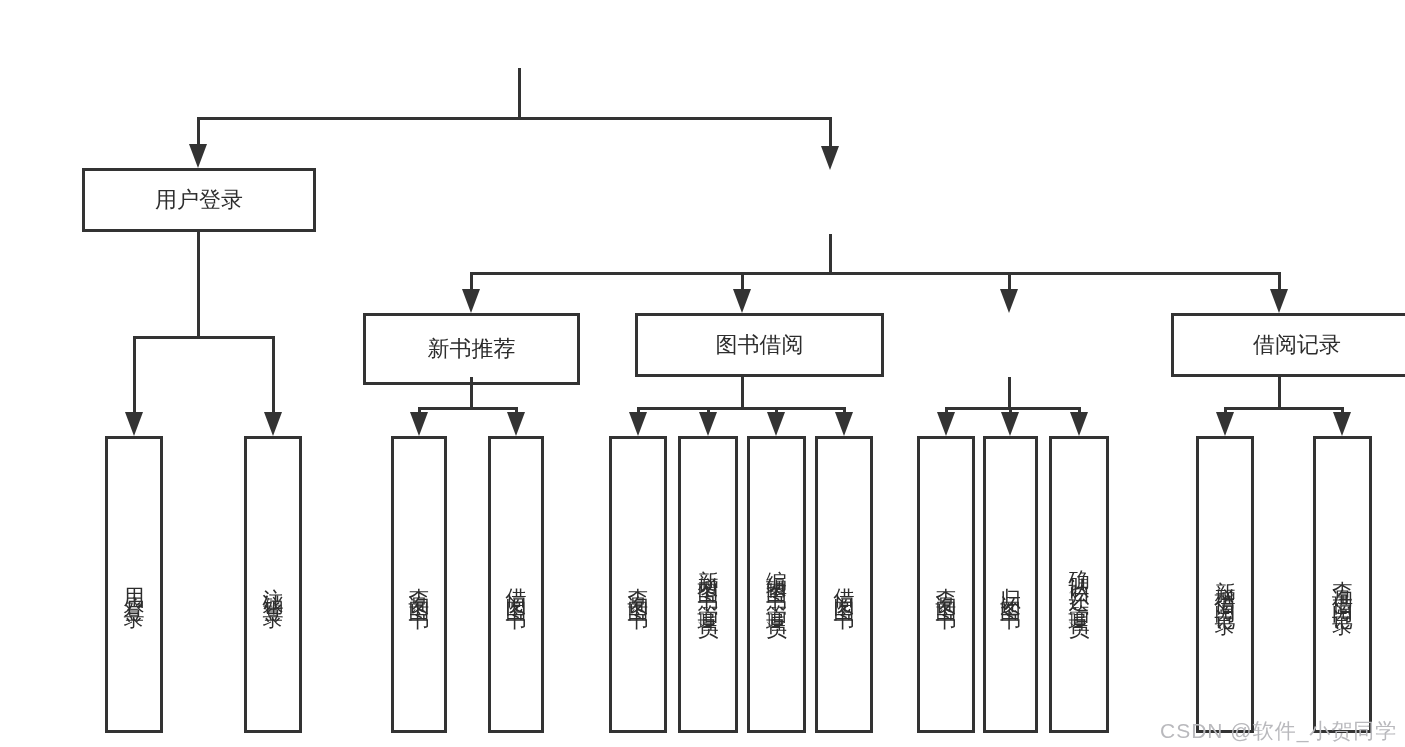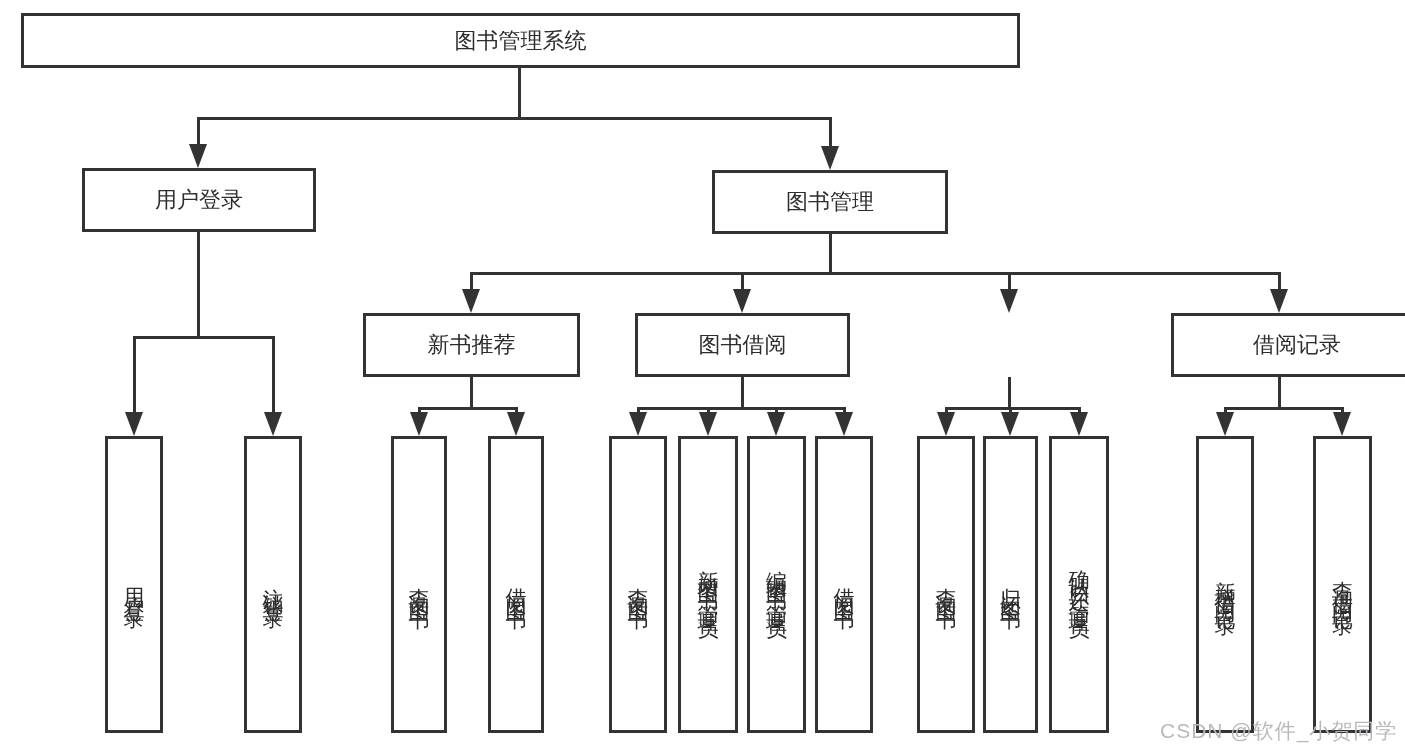--- a/index.html
+++ b/index.html
@@ -48,60 +48,54 @@
     color:var(--watermark);
     letter-spacing:1px;
     white-space:nowrap;
   }
 </style>
 </head>
 <body>
 
 <div id="stage">
 
-  <div class="box" style="left:21px;top:13px;width:999px;height:55px">
-    <span>图书管理系统</span>
-  </div>
 
   <div class="vl" style="left:518px;top:68px;height:49px"></div>
   <div class="hl" style="left:197px;top:117px;width:635px"></div>
   <div class="vl" style="left:197px;top:117px;height:33px"></div>
   <div class="ah" style="left:189px;top:144px"></div>
   <div class="vl" style="left:829px;top:117px;height:35px"></div>
   <div class="ah" style="left:821px;top:146px"></div>
 
   <div class="box" style="left:82px;top:168px;width:234px;height:64px">
     <span>用户登录</span>
-  </div>
-  <div class="box" style="left:712px;top:170px;width:236px;height:64px">
-    <span>图书管理</span>
   </div>
 
   <div class="vl" style="left:197px;top:232px;height:104px"></div>
   <div class="hl" style="left:133px;top:336px;width:141px"></div>
   <div class="vl" style="left:133px;top:336px;height:82px"></div>
   <div class="ah" style="left:125px;top:412px"></div>
   <div class="vl" style="left:272px;top:336px;height:82px"></div>
   <div class="ah" style="left:264px;top:412px"></div>
 
   <div class="vl" style="left:829px;top:234px;height:38px"></div>
   <div class="hl" style="left:470px;top:272px;width:811px"></div>
   <div class="vl" style="left:470px;top:272px;height:23px"></div>
   <div class="ah" style="left:462px;top:289px"></div>
   <div class="vl" style="left:741px;top:272px;height:23px"></div>
   <div class="ah" style="left:733px;top:289px"></div>
   <div class="vl" style="left:1008px;top:272px;height:23px"></div>
   <div class="ah" style="left:1000px;top:289px"></div>
   <div class="vl" style="left:1278px;top:272px;height:23px"></div>
   <div class="ah" style="left:1270px;top:289px"></div>
 
-  <div class="box" style="left:363px;top:313px;width:217px;height:64px">
+  <div class="box" style="left:363px;top:313px;width:217px;height:72px">
     <span>新书推荐</span>
   </div>
-  <div class="box" style="left:635px;top:313px;width:215px;height:64px">
+  <div class="box" style="left:635px;top:313px;width:249px;height:64px">
     <span>图书借阅</span>
   </div>
   <div class="box" style="left:1171px;top:313px;width:252px;height:64px">
     <span>借阅记录</span>
   </div>
 
   <div class="vl" style="left:470px;top:377px;height:30px"></div>
   <div class="hl" style="left:418px;top:407px;width:100px"></div>
   <div class="vl" style="left:418px;top:407px;height:12px"></div>
   <div class="ah" style="left:410px;top:412px"></div>

